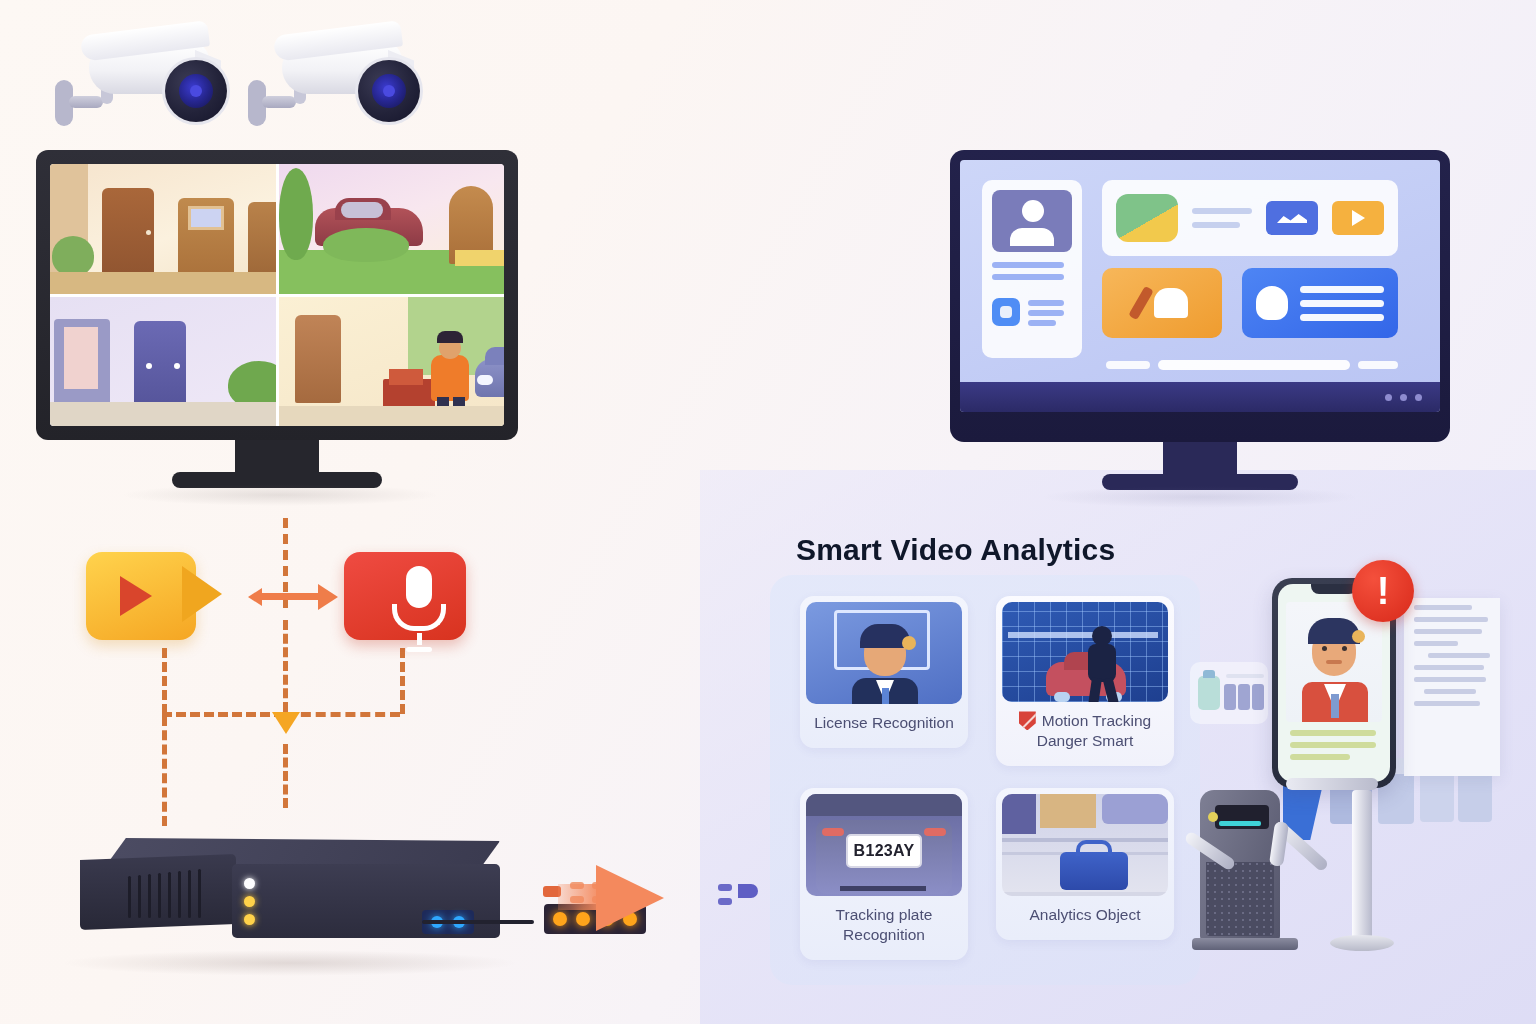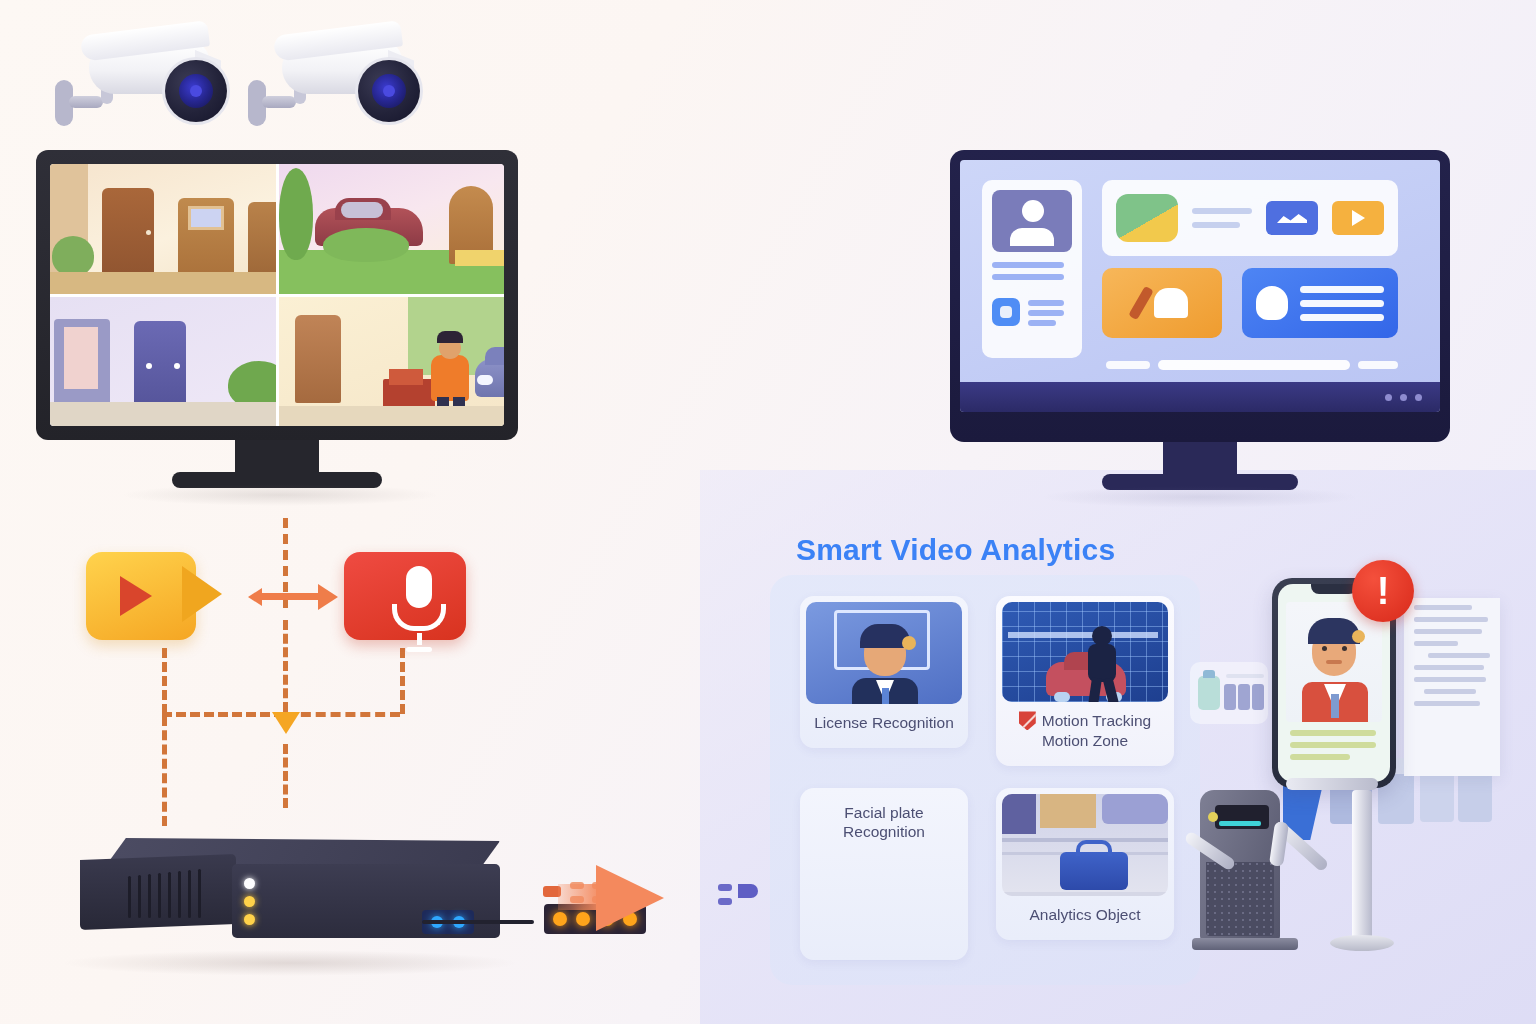--- a/index.html
+++ b/index.html
@@ -380,21 +380,21 @@
 <div class="abs arrow-dash" style="left:570px;top:882px;width:14px;height:7px;background:#f0a07c;"></div>
 <div class="abs arrow-dash" style="left:570px;top:896px;width:14px;height:7px;background:#f0a07c;"></div>
 <div class="abs arrow-dash" style="left:592px;top:882px;width:14px;height:7px;background:#f0a07c;"></div>
 <div class="abs arrow-dash" style="left:592px;top:896px;width:14px;height:7px;background:#f0a07c;"></div>
 <div class="abs" id="big-arrow-tail"></div>
 <div class="abs" id="big-arrow-head"></div>
 <div class="abs arrow-dash" style="left:718px;top:884px;width:14px;height:7px;background:#6b6ac8;"></div>
 <div class="abs arrow-dash" style="left:718px;top:898px;width:14px;height:7px;background:#6b6ac8;"></div>
 <div class="abs arrow-dash" style="left:738px;top:884px;width:20px;height:14px;border-radius:0 7px 7px 0;background:#5f5ec4;"></div>
 
-<div class="abs" style="left:796px;top:533px;font-size:30px;font-weight:bold;color:#3b82f6;letter-spacing:.2px;">Smart Video Analytics</div>
+<div class="abs" style="left:796px;top:533px;font-size:30px;font-weight:bold;color:#0f172a;letter-spacing:.2px;">Smart Video Analytics</div>
 
 <div class="acard" style="left:800px;top:596px;width:168px;height:152px;padding:6px;box-sizing:border-box;">
   <div class="acard-img" style="background:linear-gradient(160deg,#7b9ae0,#4f6fc4);">
     <div class="abs" style="left:28px;top:8px;width:96px;height:60px;border:3px solid #dde7ff;border-radius:4px;box-sizing:border-box;"></div>
     <div class="abs" style="left:58px;top:30px;width:42px;height:44px;border-radius:20px;background:#e6a877;"></div>
     <div class="abs" style="left:54px;top:22px;width:50px;height:24px;border-radius:18px 18px 0 0;background:#263160;"></div>
     <div class="abs" style="left:96px;top:34px;width:14px;height:14px;border-radius:50%;background:#e9b45a;"></div>
     <div class="abs" style="left:46px;top:76px;width:66px;height:36px;border-radius:14px 14px 0 0;background:#22305c;"></div>
     <div class="abs" style="left:70px;top:78px;width:18px;height:22px;background:#fff;clip-path:polygon(0 0,100% 0,50% 100%);"></div>
     <div class="abs" style="left:76px;top:86px;width:7px;height:22px;background:#5b84d6;"></div>
@@ -417,27 +417,37 @@
     <div class="abs" style="left:88px;top:76px;width:10px;height:28px;background:#1b2344;transform:rotate(8deg);"></div>
     <div class="abs" style="left:104px;top:76px;width:10px;height:28px;background:#1b2344;transform:rotate(-14deg);"></div>
   </div>
   <div class="acard-label" style="display:flex;flex-direction:column;align-items:center;">
     <div style="display:flex;align-items:center;gap:6px;">
       <div style="width:17px;height:19px;background:#d8433a;clip-path:polygon(0 0,100% 0,100% 62%,50% 100%,0 62%);position:relative;">
         <div style="position:absolute;left:1px;top:8px;width:21px;height:2px;background:#f5d7d3;transform:rotate(-45deg);"></div>
       </div>
       <span>Motion Tracking</span>
     </div>
-    <span>Motion Zone</span>
+    <span>Danger Smart</span>
   </div>
 </div>
 
 <div class="acard" style="left:800px;top:788px;width:168px;height:172px;padding:6px;box-sizing:border-box;">
+  <div class="acard-img" style="background:linear-gradient(180deg,#5b5e90 0%,#6d70a6 22%,#8a8dc6 100%);">
+    <div class="abs" style="left:0;top:0;width:100%;height:22px;background:#53567f;"></div>
+    <div class="abs" style="left:10px;top:26px;width:136px;height:74px;border-radius:10px;background:linear-gradient(180deg,#71749f,#8b8ec6);"></div>
+    <div class="abs" style="left:16px;top:34px;width:22px;height:8px;border-radius:4px;background:#e06b63;"></div>
+    <div class="abs" style="left:118px;top:34px;width:22px;height:8px;border-radius:4px;background:#e06b63;"></div>
+    <div class="abs" style="left:40px;top:40px;width:76px;height:34px;border-radius:5px;background:#fff;border:2px solid #d8d8e6;box-sizing:border-box;display:flex;align-items:center;justify-content:center;">
+      <span style="font-size:16px;font-weight:bold;color:#22222e;letter-spacing:.3px;">B123AY</span>
+    </div>
+    <div class="abs" style="left:34px;top:92px;width:86px;height:5px;background:#3e4065;"></div>
+  </div>
   <div class="acard-label" style="display:flex;flex-direction:column;">
-    <span>Facial plate</span>
+    <span>Tracking plate</span>
     <span>Recognition</span>
   </div>
 </div>
 
 <div class="acard" style="left:996px;top:788px;width:178px;height:152px;padding:6px;box-sizing:border-box;">
   <div class="acard-img" style="background:linear-gradient(180deg,#cfd2e8,#e3e4ef);">
     <div class="abs" style="left:0;top:0;width:34px;height:40px;background:#5f61a0;"></div>
     <div class="abs" style="left:38px;top:0;width:56px;height:34px;background:#d8b582;"></div>
     <div class="abs" style="left:100px;top:0;width:66px;height:30px;border-radius:6px;background:#9ba0d4;"></div>
     <div class="abs" style="left:0;top:44px;width:100%;height:4px;background:#b9bdd6;"></div>

